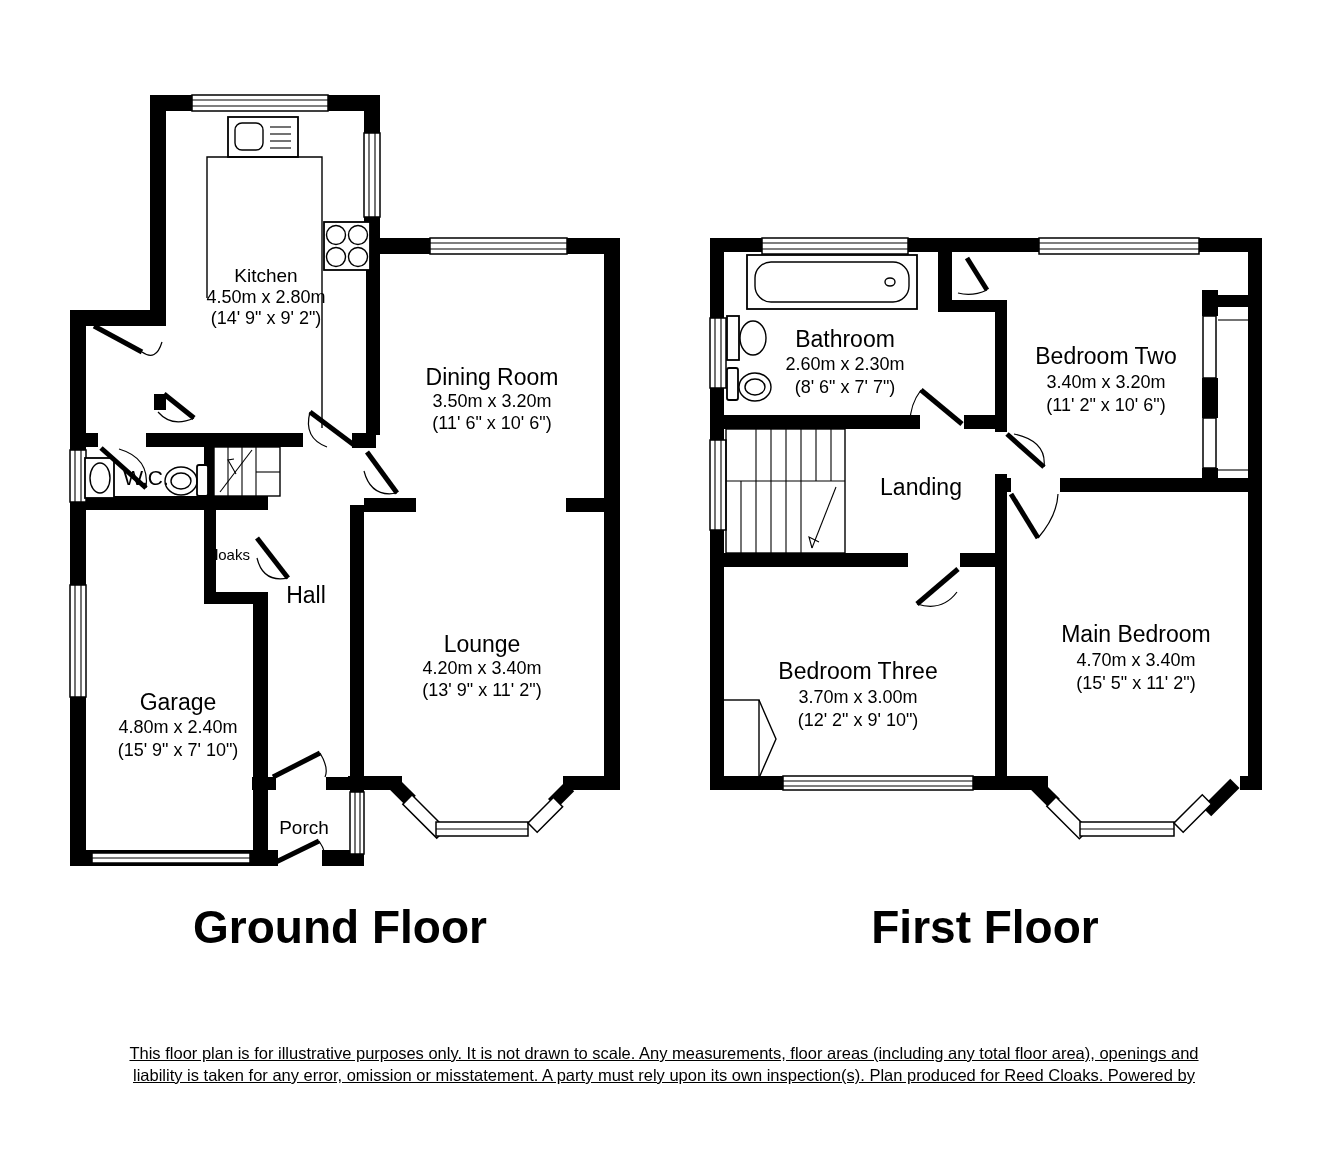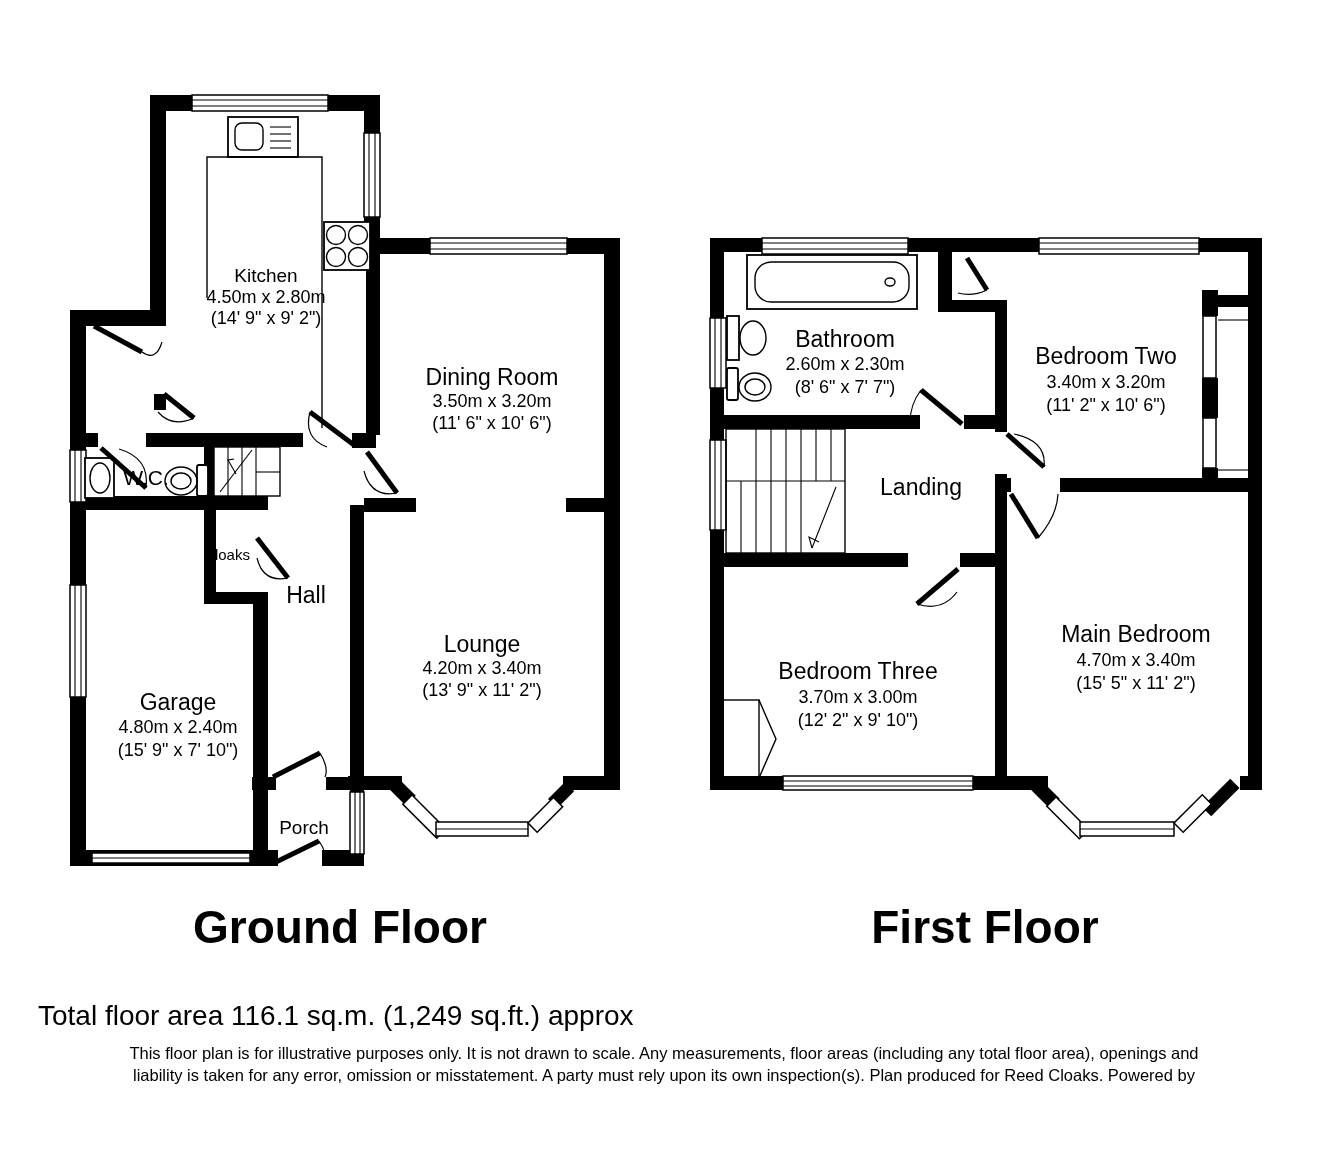--- a/index.html
+++ b/index.html
@@ -15,21 +15,21 @@
   .arc{fill:none;stroke:#000000;stroke-width:1.2;}
   text{fill:#000000;font-family:"Liberation Sans",sans-serif;}
   .rname{font-size:23px;text-anchor:middle;}
   .rname-sm{font-size:19px;text-anchor:middle;}
   .rdim{font-size:18px;text-anchor:middle;}
   .rtiny{font-size:15px;text-anchor:middle;}
   .rmed{font-size:21px;text-anchor:middle;}
   .ftitle{font-size:46px;font-weight:bold;text-anchor:middle;}
   .total-line{position:absolute;left:38px;top:1000px;font-size:28px;color:#000;}
   .disclaimer{position:absolute;left:0;top:1042px;width:1328px;text-align:center;
-              font-size:16.5px;line-height:22px;color:#000;}
+              font-size:16.5px;line-height:22px;color:#000;text-decoration:underline;}
 </style>
 </head>
 <body>
 
 <div id="canvas">
 <svg width="1328" height="1151" viewBox="0 0 1328 1151">
 
   <g>
     <g>
       <rect class="wall" x="150" y="95" width="230" height="16"></rect>
@@ -337,18 +337,17 @@
       <text class="rdim" x="858" y="703">3.70m x 3.00m</text>
       <text class="rdim" x="858" y="726">(12' 2" x 9' 10")</text>
       <text class="rname" x="1136" y="642">Main Bedroom</text>
       <text class="rdim" x="1136" y="666">4.70m x 3.40m</text>
       <text class="rdim" x="1136" y="689">(15' 5" x 11' 2")</text>
       <text class="ftitle" x="985" y="943">First Floor</text>
     </g>
   </g>
 </svg>
 
-  <div class="total-line">Total floor area 116.1 sq.m. (1,249 sq.ft.) approx</div>
   <div class="disclaimer">
     <div>This floor plan is for illustrative purposes only. It is not drawn to scale. Any measurements, floor areas (including any total floor area), openings and</div>
     <div>liability is taken for any error, omission or misstatement. A party must rely upon its own inspection(s). Plan produced for Reed Cloaks. Powered by</div>
   </div>
 </div>
 
 </body></html>

